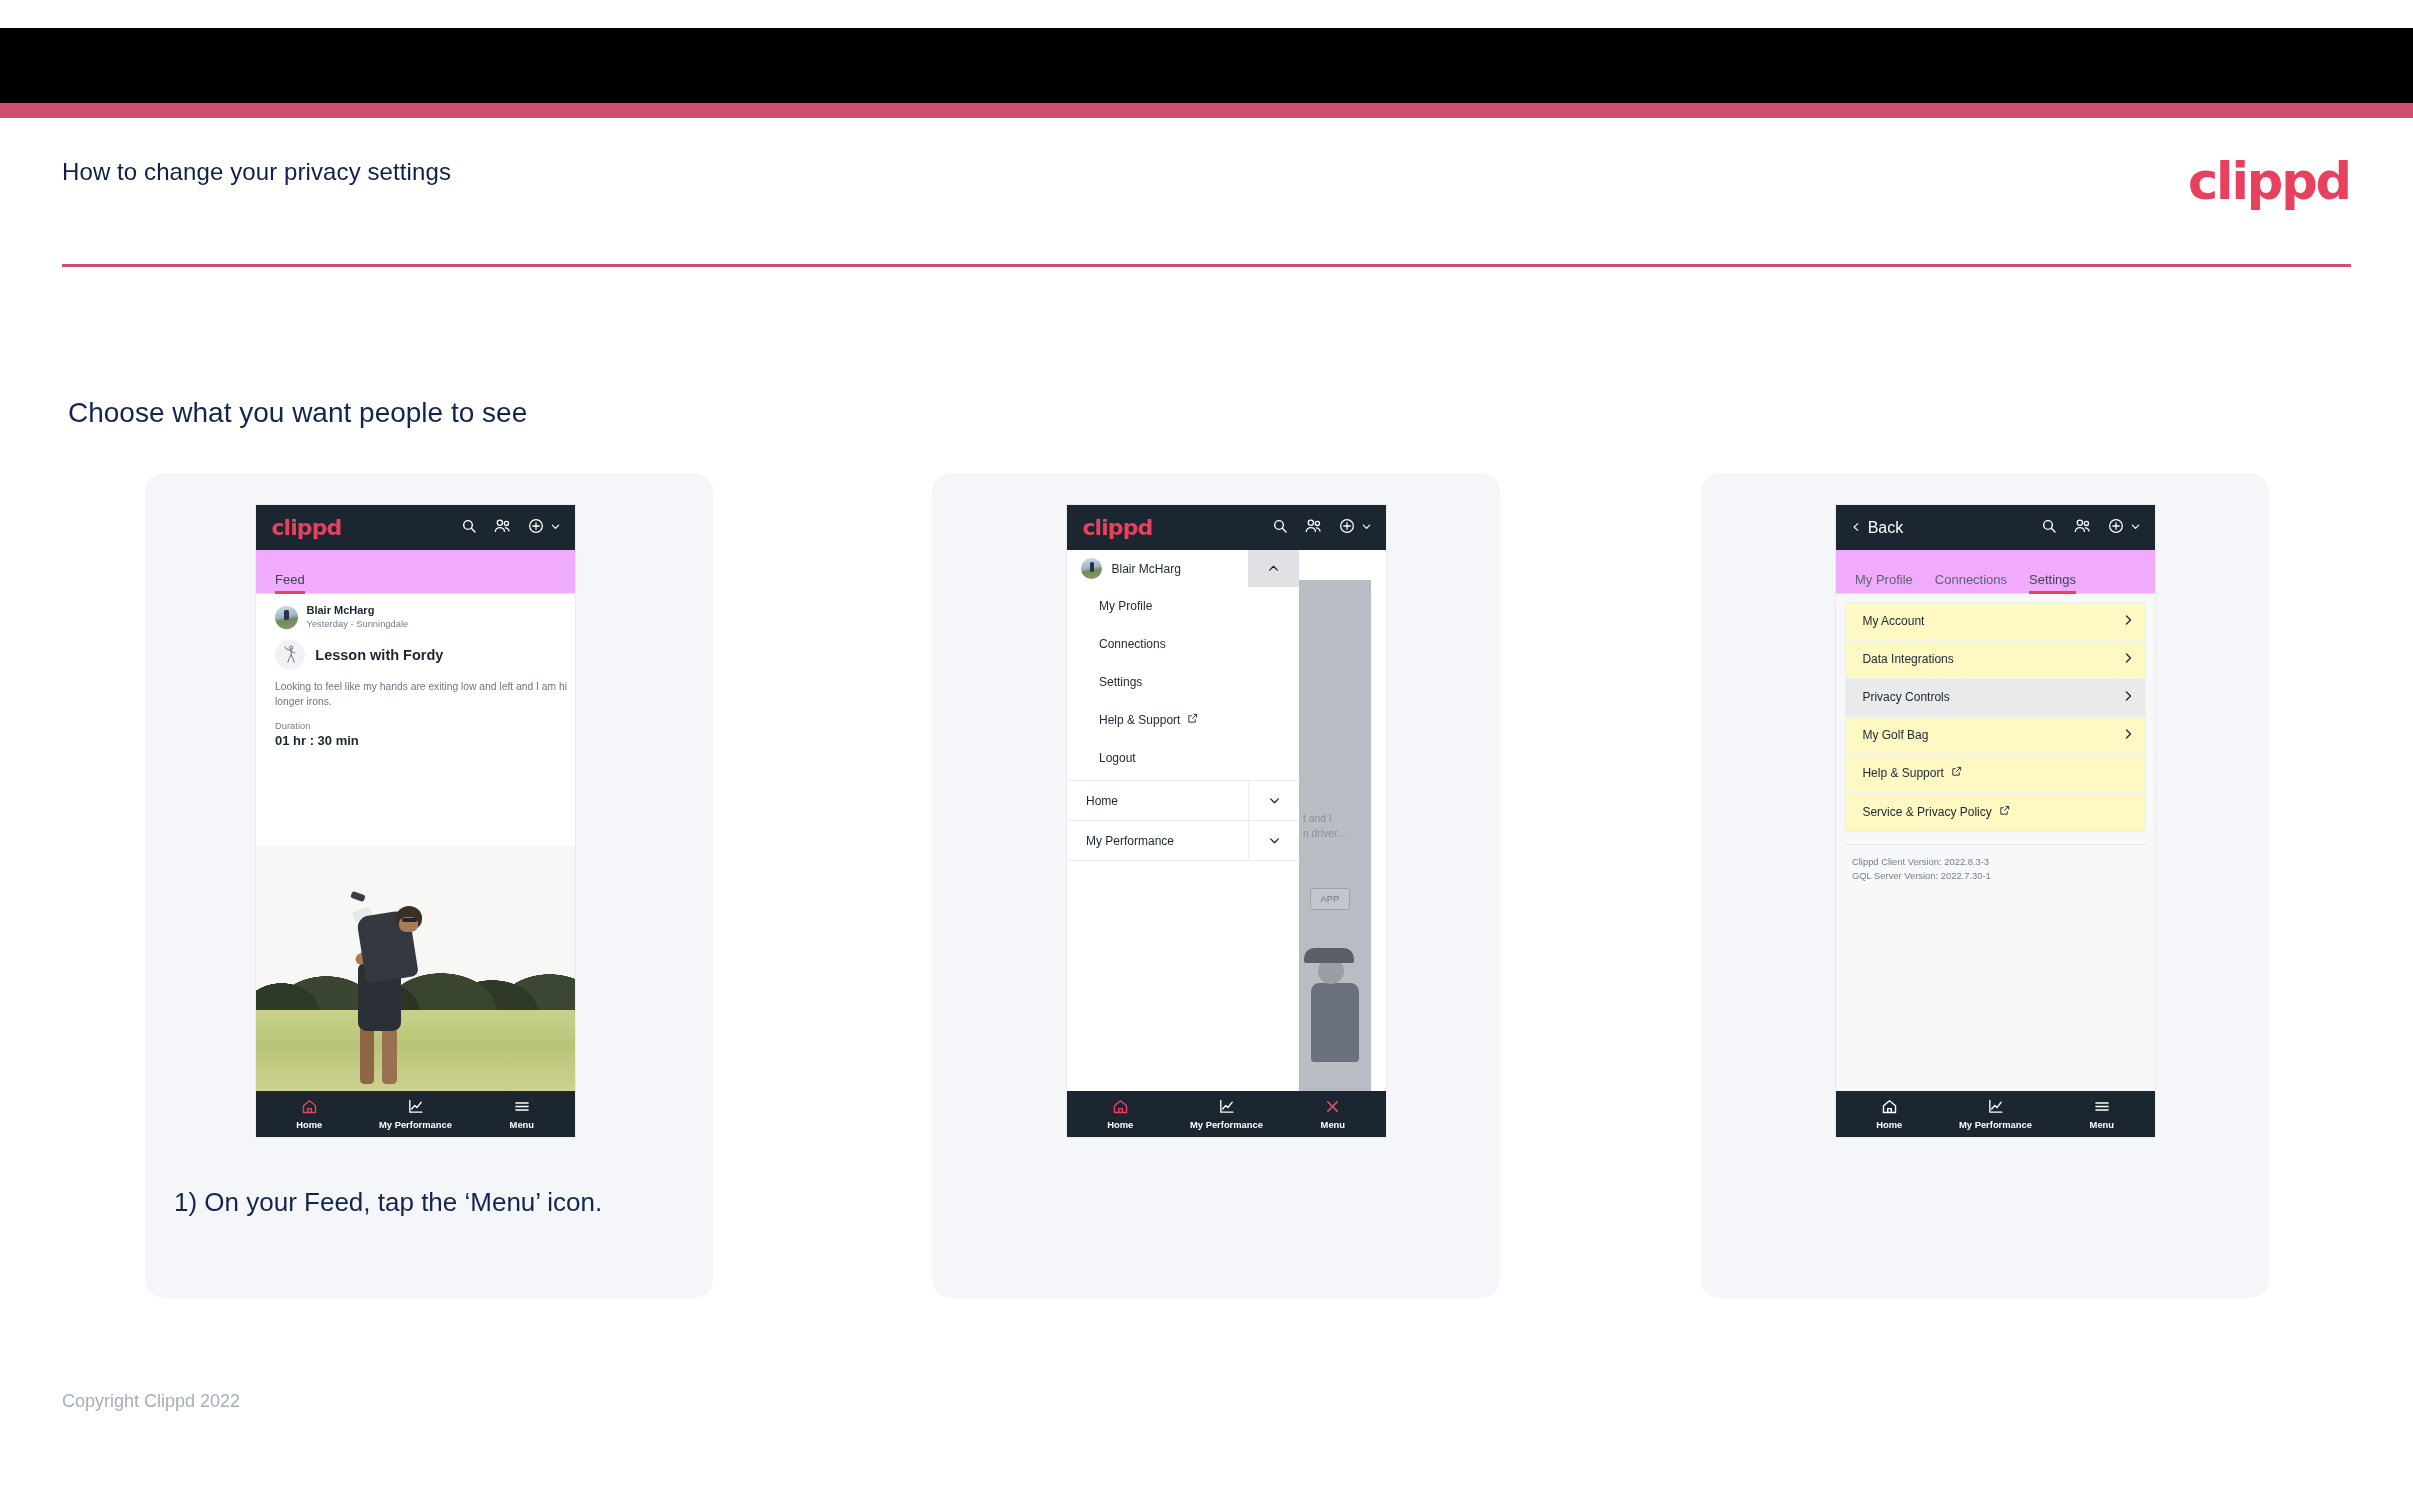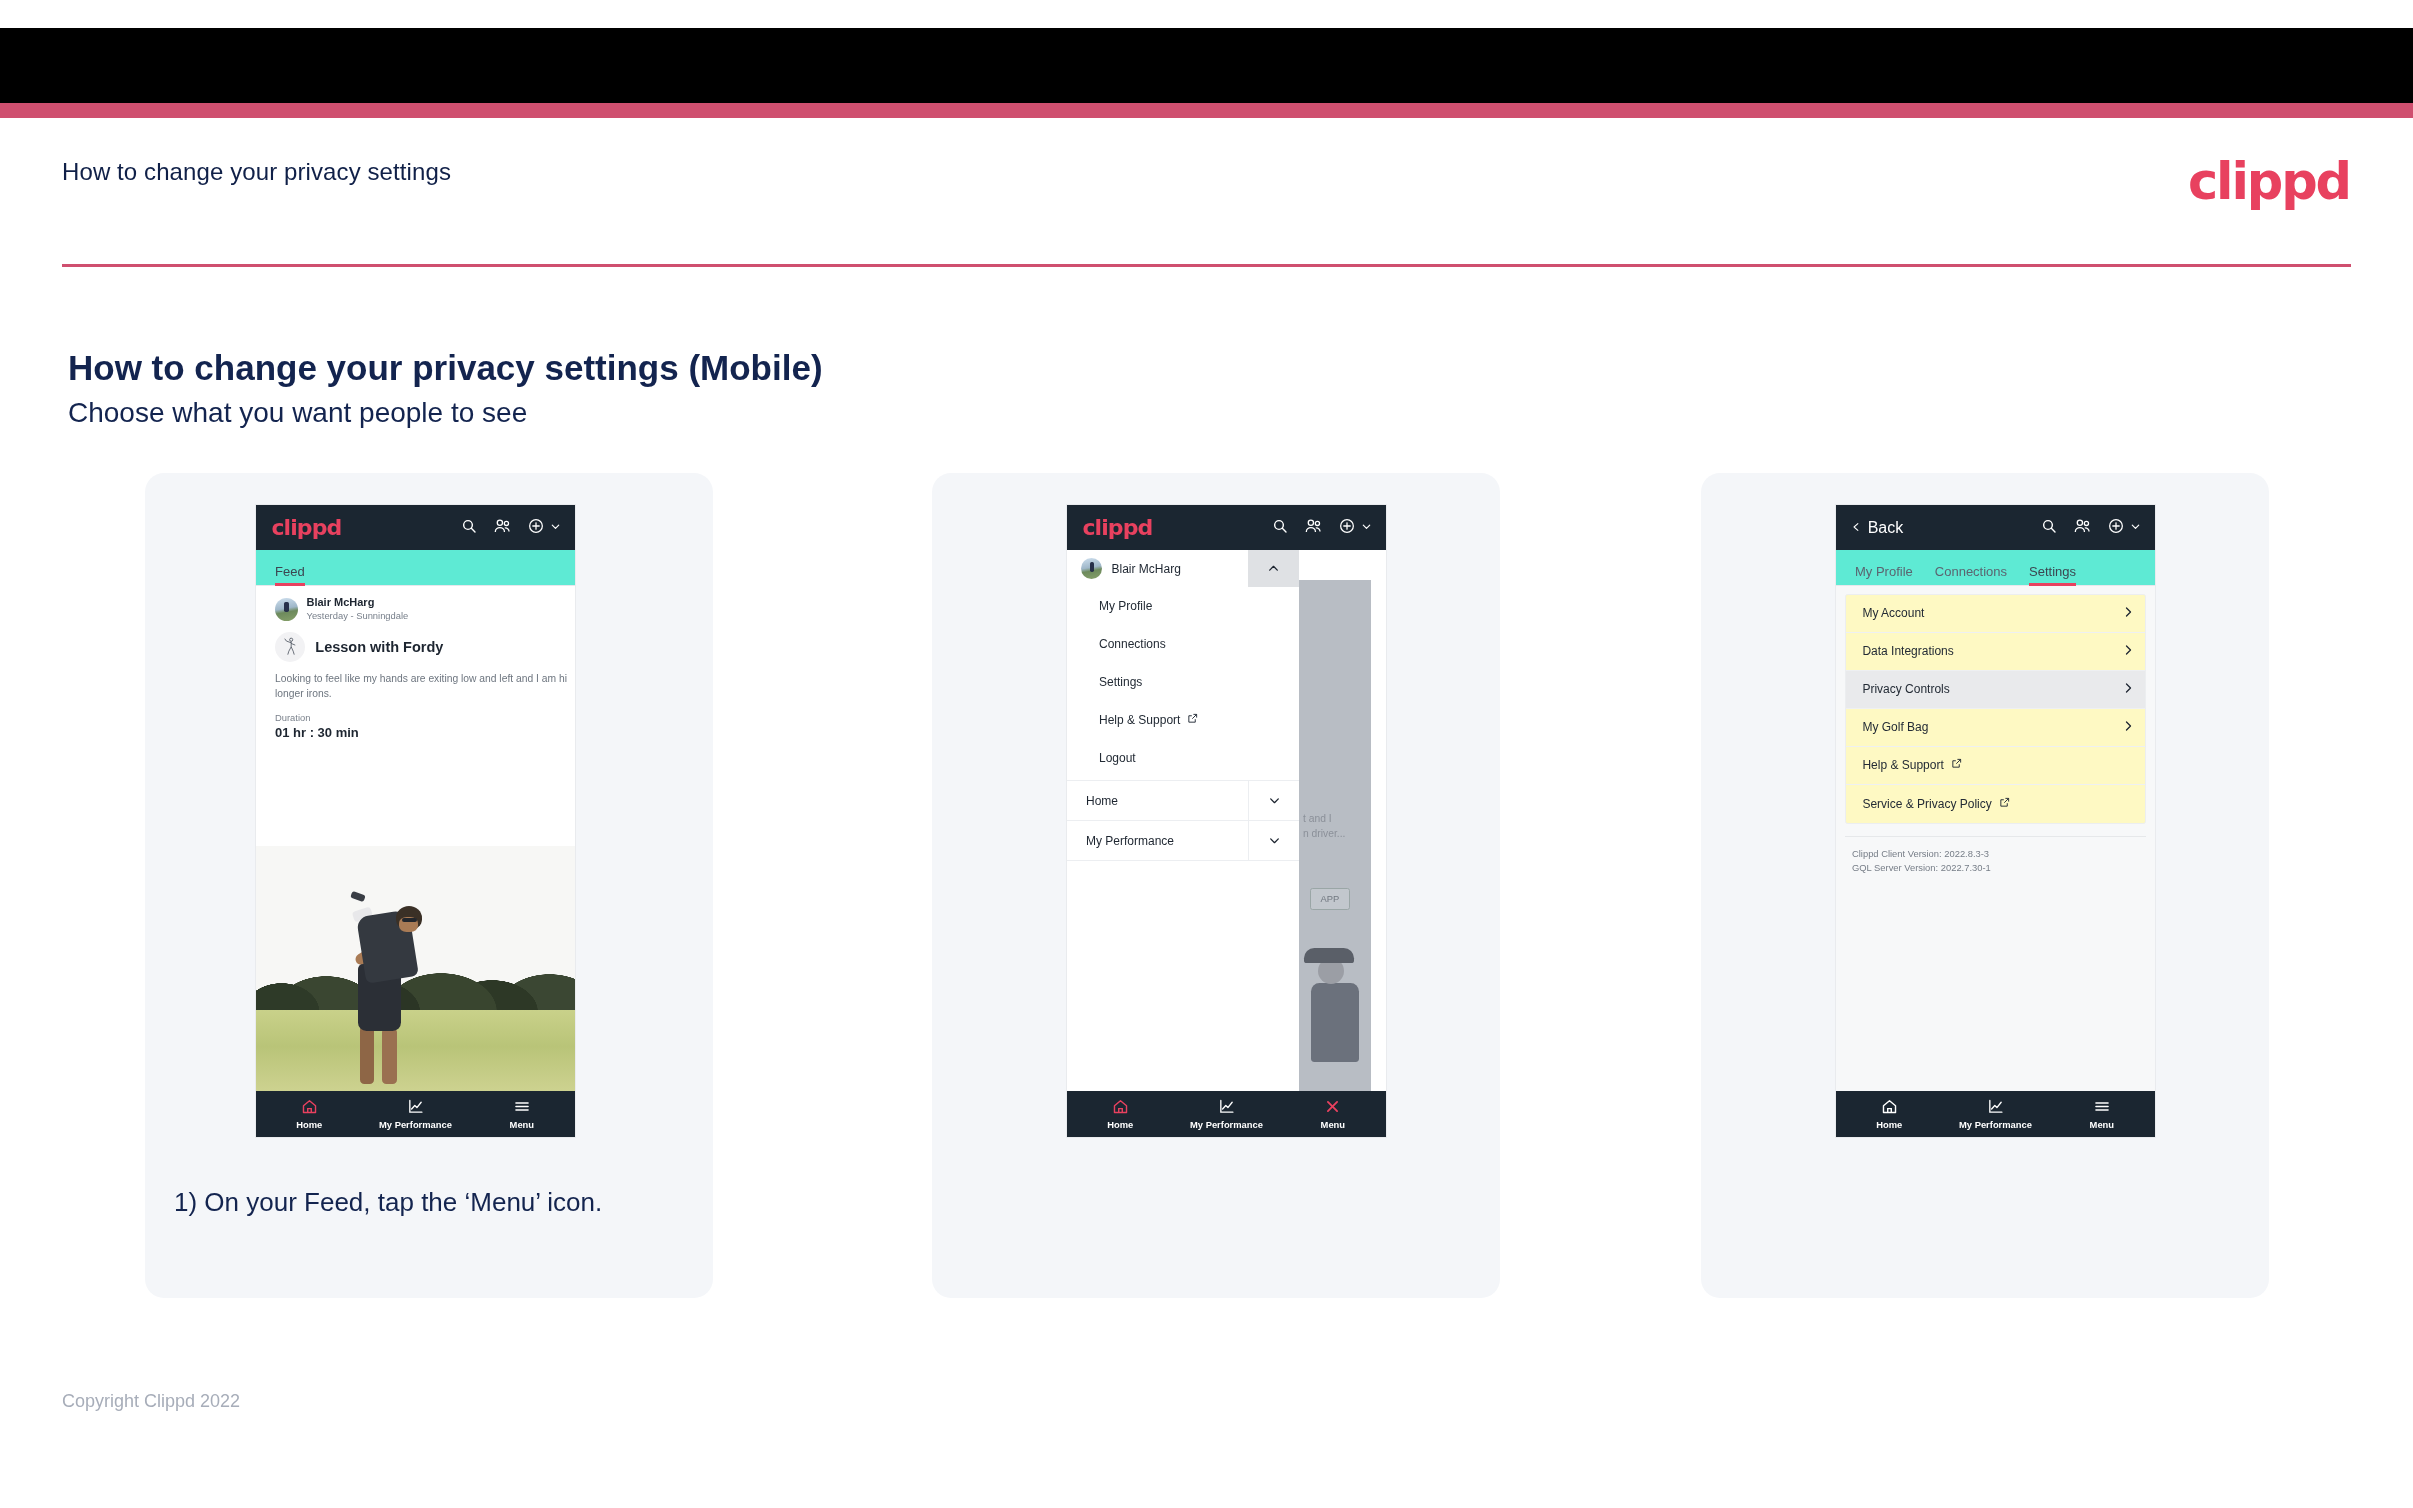--- a/index.html
+++ b/index.html
@@ -75,21 +75,21 @@
     font-family:"DejaVu Sans", sans-serif;
   }
   .pnav-back { display:flex; align-items:center; gap:6px; color:#fff; font-size:16px; }
   .pnav-icons {
     margin-left:auto; display:flex; align-items:center; gap:17px;
   }
   .ic { display:inline-block; }
 
   
   .ptabs {
-    display:flex; align-items:flex-end; height:36px; background:#5eead4;
+    display:flex; align-items:flex-end; height:44px; background:#f0abfc;
     border-bottom:0.9px solid #e6e8ec; padding-left:19px; gap:22px;
   }
   .ptab { font-size:13px; color:#5b6470; padding-bottom:6px; position:relative; }
   .ptab.active { color:#3c4651; }
   .ptab.active::after {
     content:""; position:absolute; left:0; right:0; bottom:-0.9px; height:2.6px; background:#e8415f;
   }
 
   
   .feed-row { display:flex; align-items:center; gap:8.5px; padding:10.3px 0 0 19px; }
@@ -218,21 +218,20 @@
 
 <div class="slide">
 
   <div class="topbar-black"></div>
   <div class="topbar-pink"></div>
 
   <div class="header-title">How to change your privacy settings</div>
   <div class="brand-logo">clippd</div>
   <div class="header-rule"></div>
 
-  <div class="main-title">How to change your privacy settings (Mobile)</div>
   <div class="sub-title">Choose what you want people to see</div>
 
   <div class="card" id="card1">
     <div class="phone" id="phone1">
 
       <div class="pnav">
         <div class="pnav-logo">clippd</div>
         <div class="pnav-icons">
           <span class="ic">
             <svg width="16" height="16" viewBox="0 0 24 24" fill="none" stroke="#fff" stroke-width="2.1">

